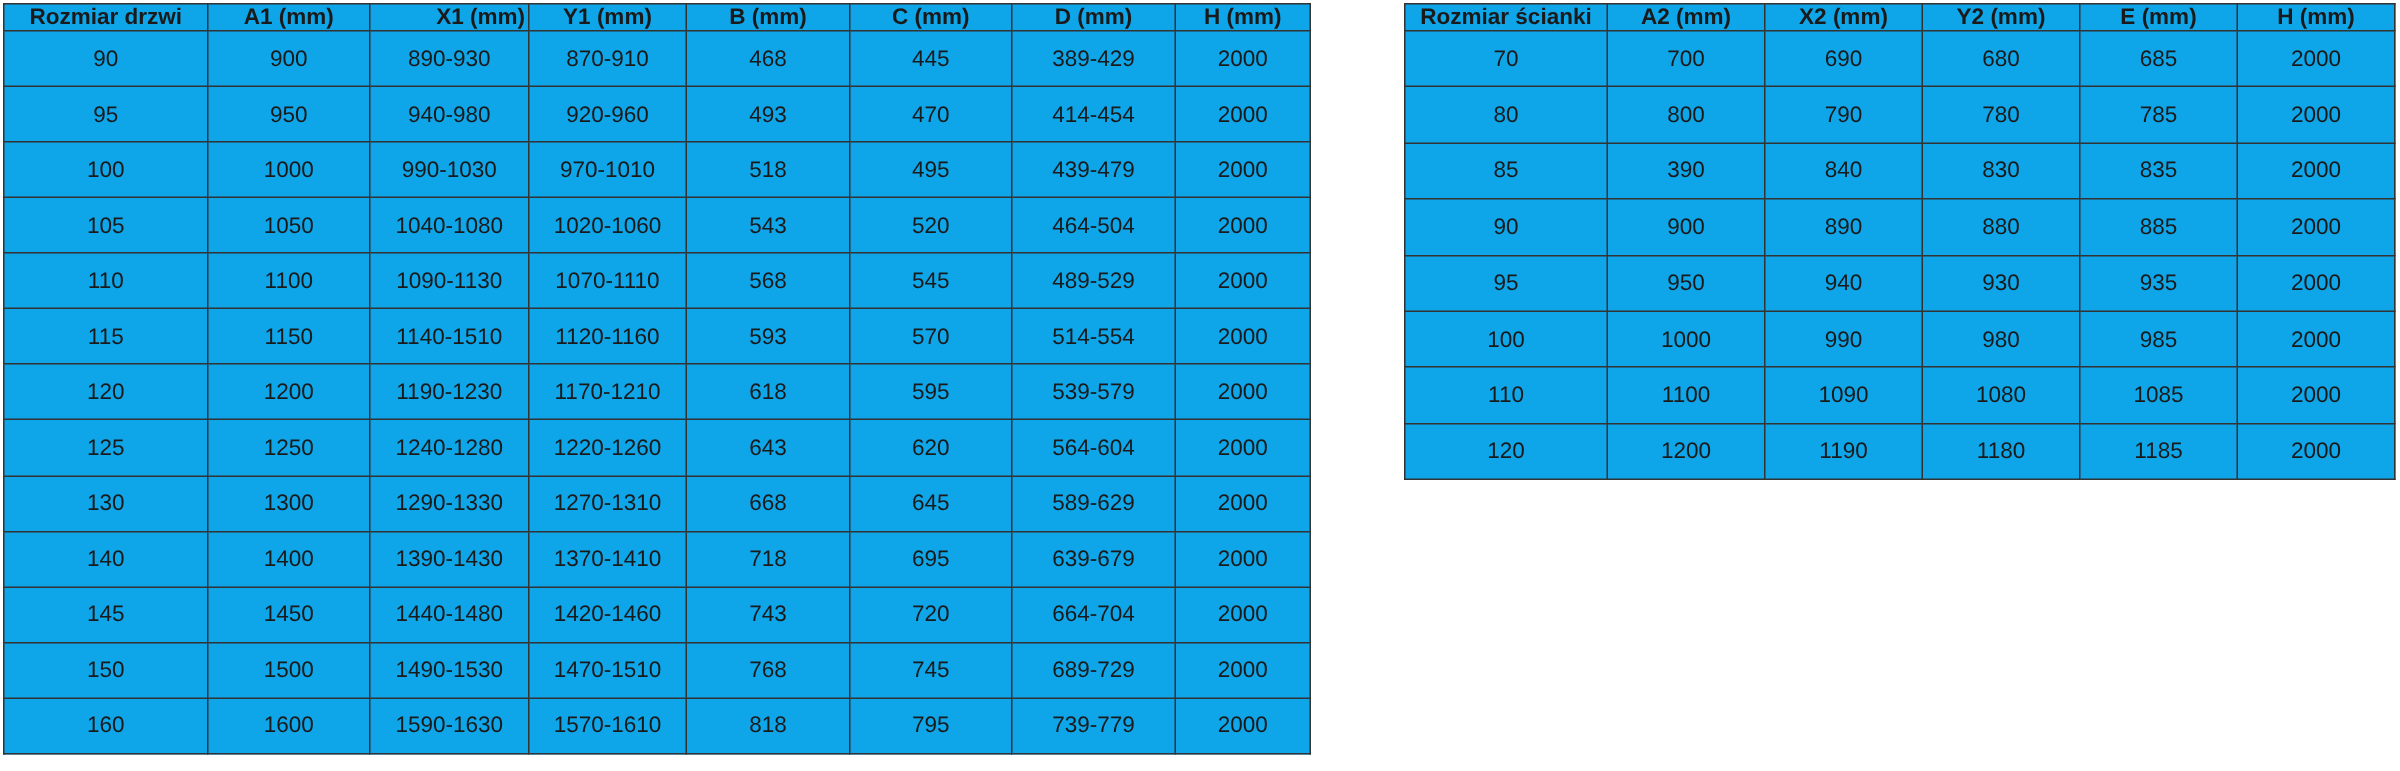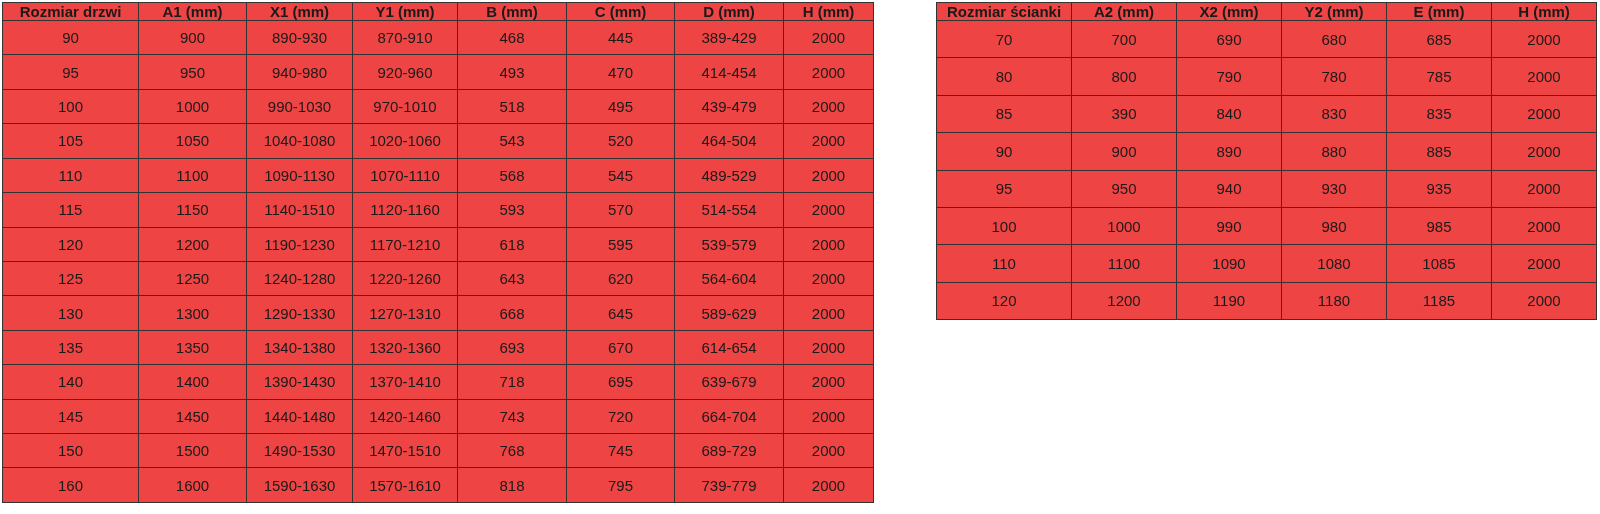--- a/index.html
+++ b/index.html
@@ -11,21 +11,21 @@
   body {
     position: relative;
     width: 1600px;
     height: 514px;
     overflow: hidden;
   }
   table.spec-table {
     position: absolute;
     border-collapse: collapse;
     table-layout: fixed;
-    background: #ef4444;
+    background: #0ea5e9;
     color: #1a1a1a;
     font-size: 15px;
   }
   table.spec-table th,
   table.spec-table td {
     border: 1px solid #333333;
     text-align: center;
     vertical-align: middle;
     padding: 0 2px;
     overflow: hidden;
@@ -36,21 +36,21 @@
   }
   
   #door-table {
     left: 2px;
     top: 2px;
     width: 831px;
     height: 501px;
   }
   #door-table th:nth-child(1) { width: 131px; }
   #door-table th:nth-child(2) { width: 103px; }
-  #door-table th:nth-child(3) { width: 101px; }
+  #door-table th:nth-child(3) { width: 101px; text-align: right; }
   #door-table th:nth-child(4) { width: 100px; }
   #door-table th:nth-child(5) { width: 104px; }
   #door-table th:nth-child(6) { width: 103px; }
   #door-table th:nth-child(7) { width: 104px; }
   #door-table th:nth-child(8) { width: 85px;  }
   
   #wall-table {
     left: 936px;
     top: 2px;
     width: 630px;
@@ -164,30 +164,20 @@
         <td>130</td>
         <td>1300</td>
         <td>1290-1330</td>
         <td>1270-1310</td>
         <td>668</td>
         <td>645</td>
         <td>589-629</td>
         <td>2000</td>
       </tr>
       <tr>
-        <td>135</td>
-        <td>1350</td>
-        <td>1340-1380</td>
-        <td>1320-1360</td>
-        <td>693</td>
-        <td>670</td>
-        <td>614-654</td>
-        <td>2000</td>
-      </tr>
-      <tr>
         <td>140</td>
         <td>1400</td>
         <td>1390-1430</td>
         <td>1370-1410</td>
         <td>718</td>
         <td>695</td>
         <td>639-679</td>
         <td>2000</td>
       </tr>
       <tr>

